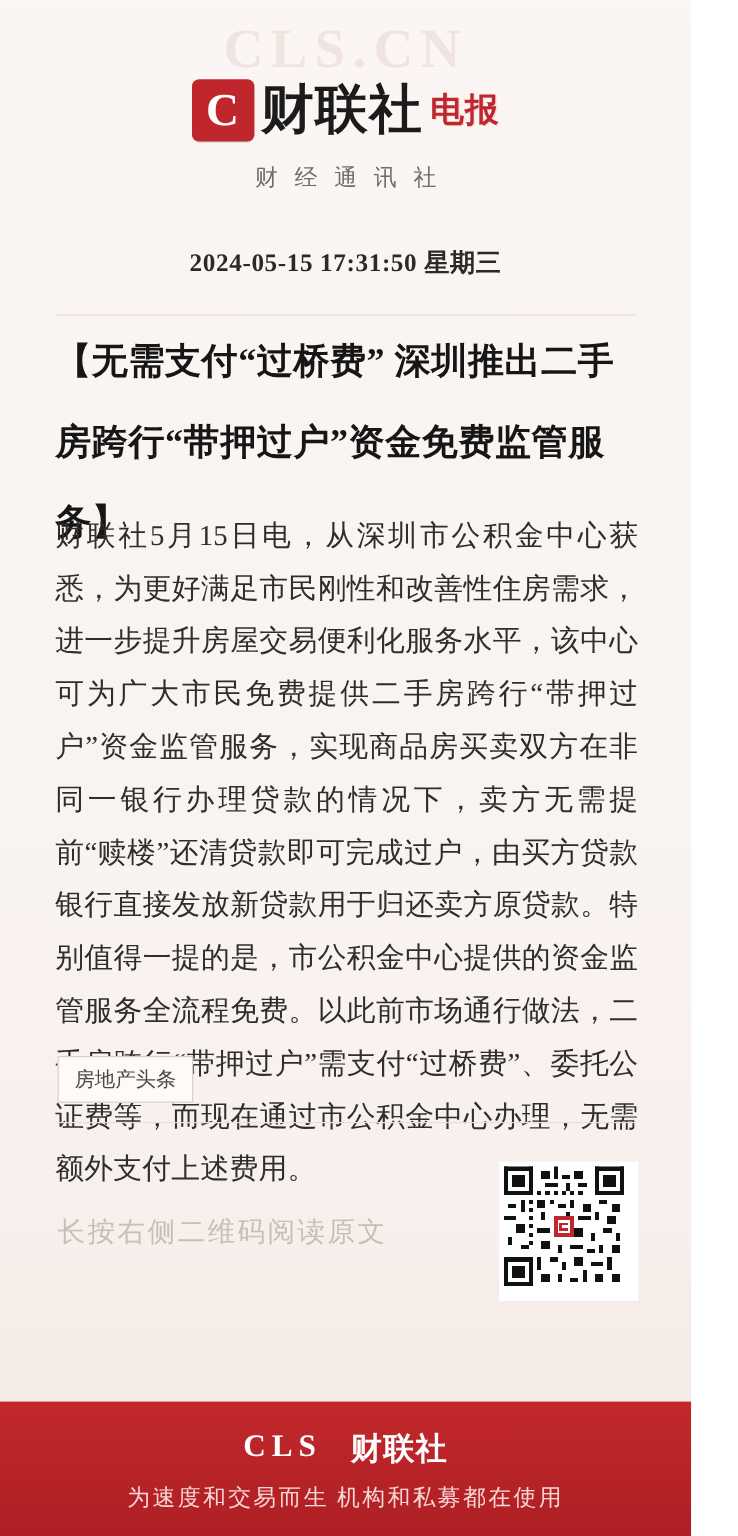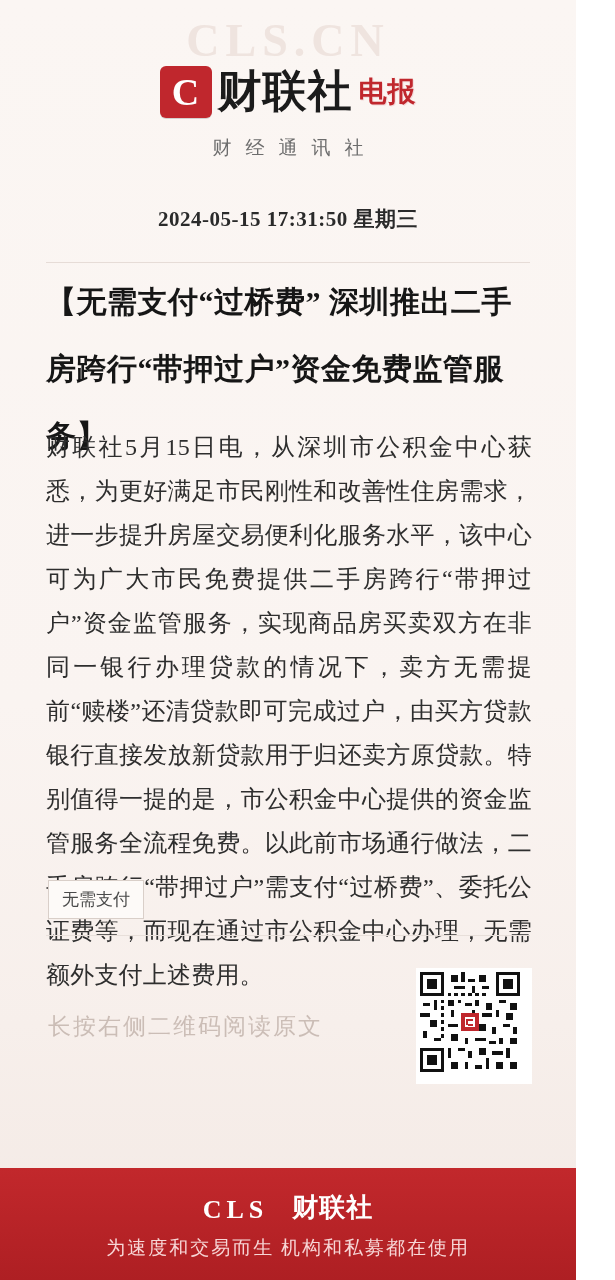--- a/index.html
+++ b/index.html
@@ -187,21 +187,21 @@
     bottom: 0;
     width: 100%;
     height: 112px;
     background: linear-gradient(180deg, #c2282c 0%, #ae1f23 100%);
     color: #fff;
     text-align: center;
   }
   .bb-row1 {
     margin-top: 22px;
     display: flex;
-    align-items: flex-end;
+    align-items: flex-start;
     justify-content: center;
     gap: 24px;
   }
   .cls-mark {
     font-family: "Liberation Serif", serif;
     font-weight: bold;
     font-size: 26px;
     letter-spacing: 5px;
     color: #ffffff;
   }
@@ -243,21 +243,21 @@
   </div>
 
   <div class="datetime-wrap">
     <div class="datetime">2024-05-15 17:31:50 星期三</div>
   </div>
 
   <div class="title">【无需支付“过桥费” 深圳推出二手房跨行“带押过户”资金免费监管服务】</div>
 
   <div class="body-text">财联社5月15日电，从深圳市公积金中心获悉，为更好满足市民刚性和改善性住房需求，进一步提升房屋交易便利化服务水平，该中心可为广大市民免费提供二手房跨行“带押过户”资金监管服务，实现商品房买卖双方在非同一银行办理贷款的情况下，卖方无需提前“赎楼”还清贷款即可完成过户，由买方贷款银行直接发放新贷款用于归还卖方原贷款。特别值得一提的是，市公积金中心提供的资金监管服务全流程免费。以此前市场通行做法，二手房跨行“带押过户”需支付“过桥费”、委托公证费等，而现在通过市公积金中心办理，无需额外支付上述费用。</div>
 
-  <div class="tag">无需支付</div>
+  <div class="tag">房地产头条</div>
 
   <div class="divider"></div>
 
   <div class="note">
     <div>长按右侧二维码阅读原文</div>
   </div>
 
   <div class="qr">
     <svg width="100" height="100" viewBox="0 0 29 29" shape-rendering="crispEdges">
       <rect width="29" height="29" fill="#ffffff"></rect>

